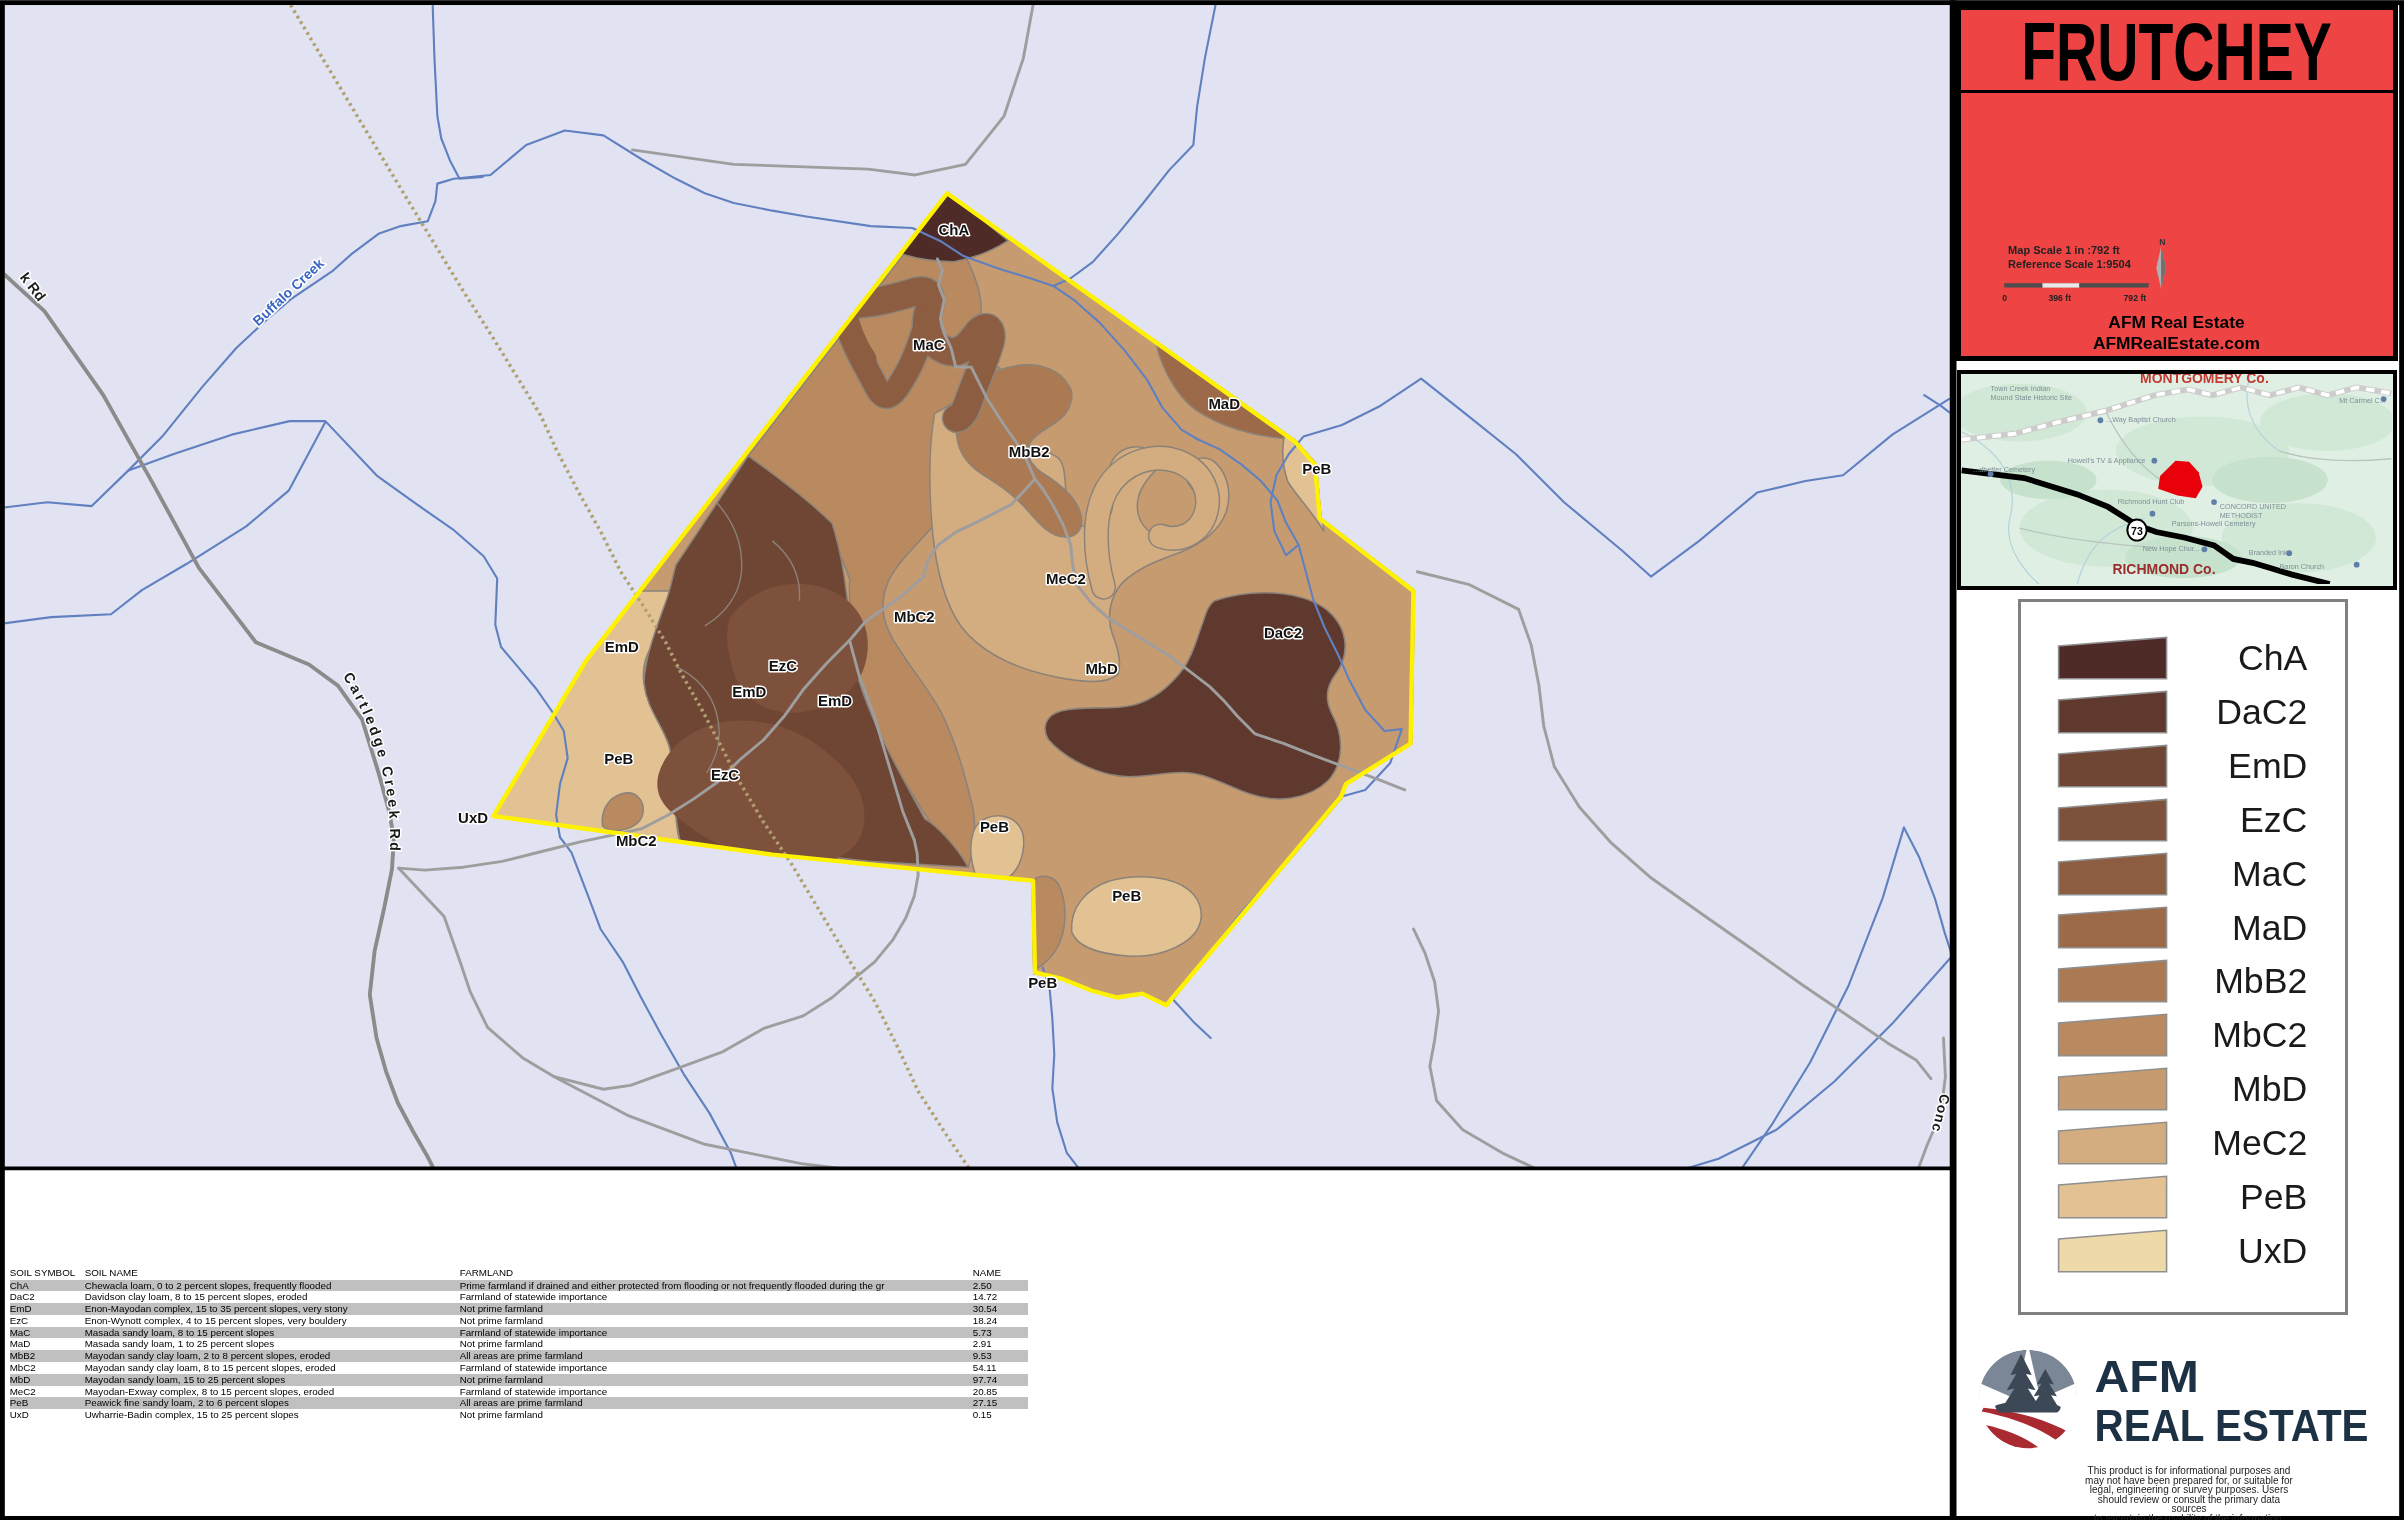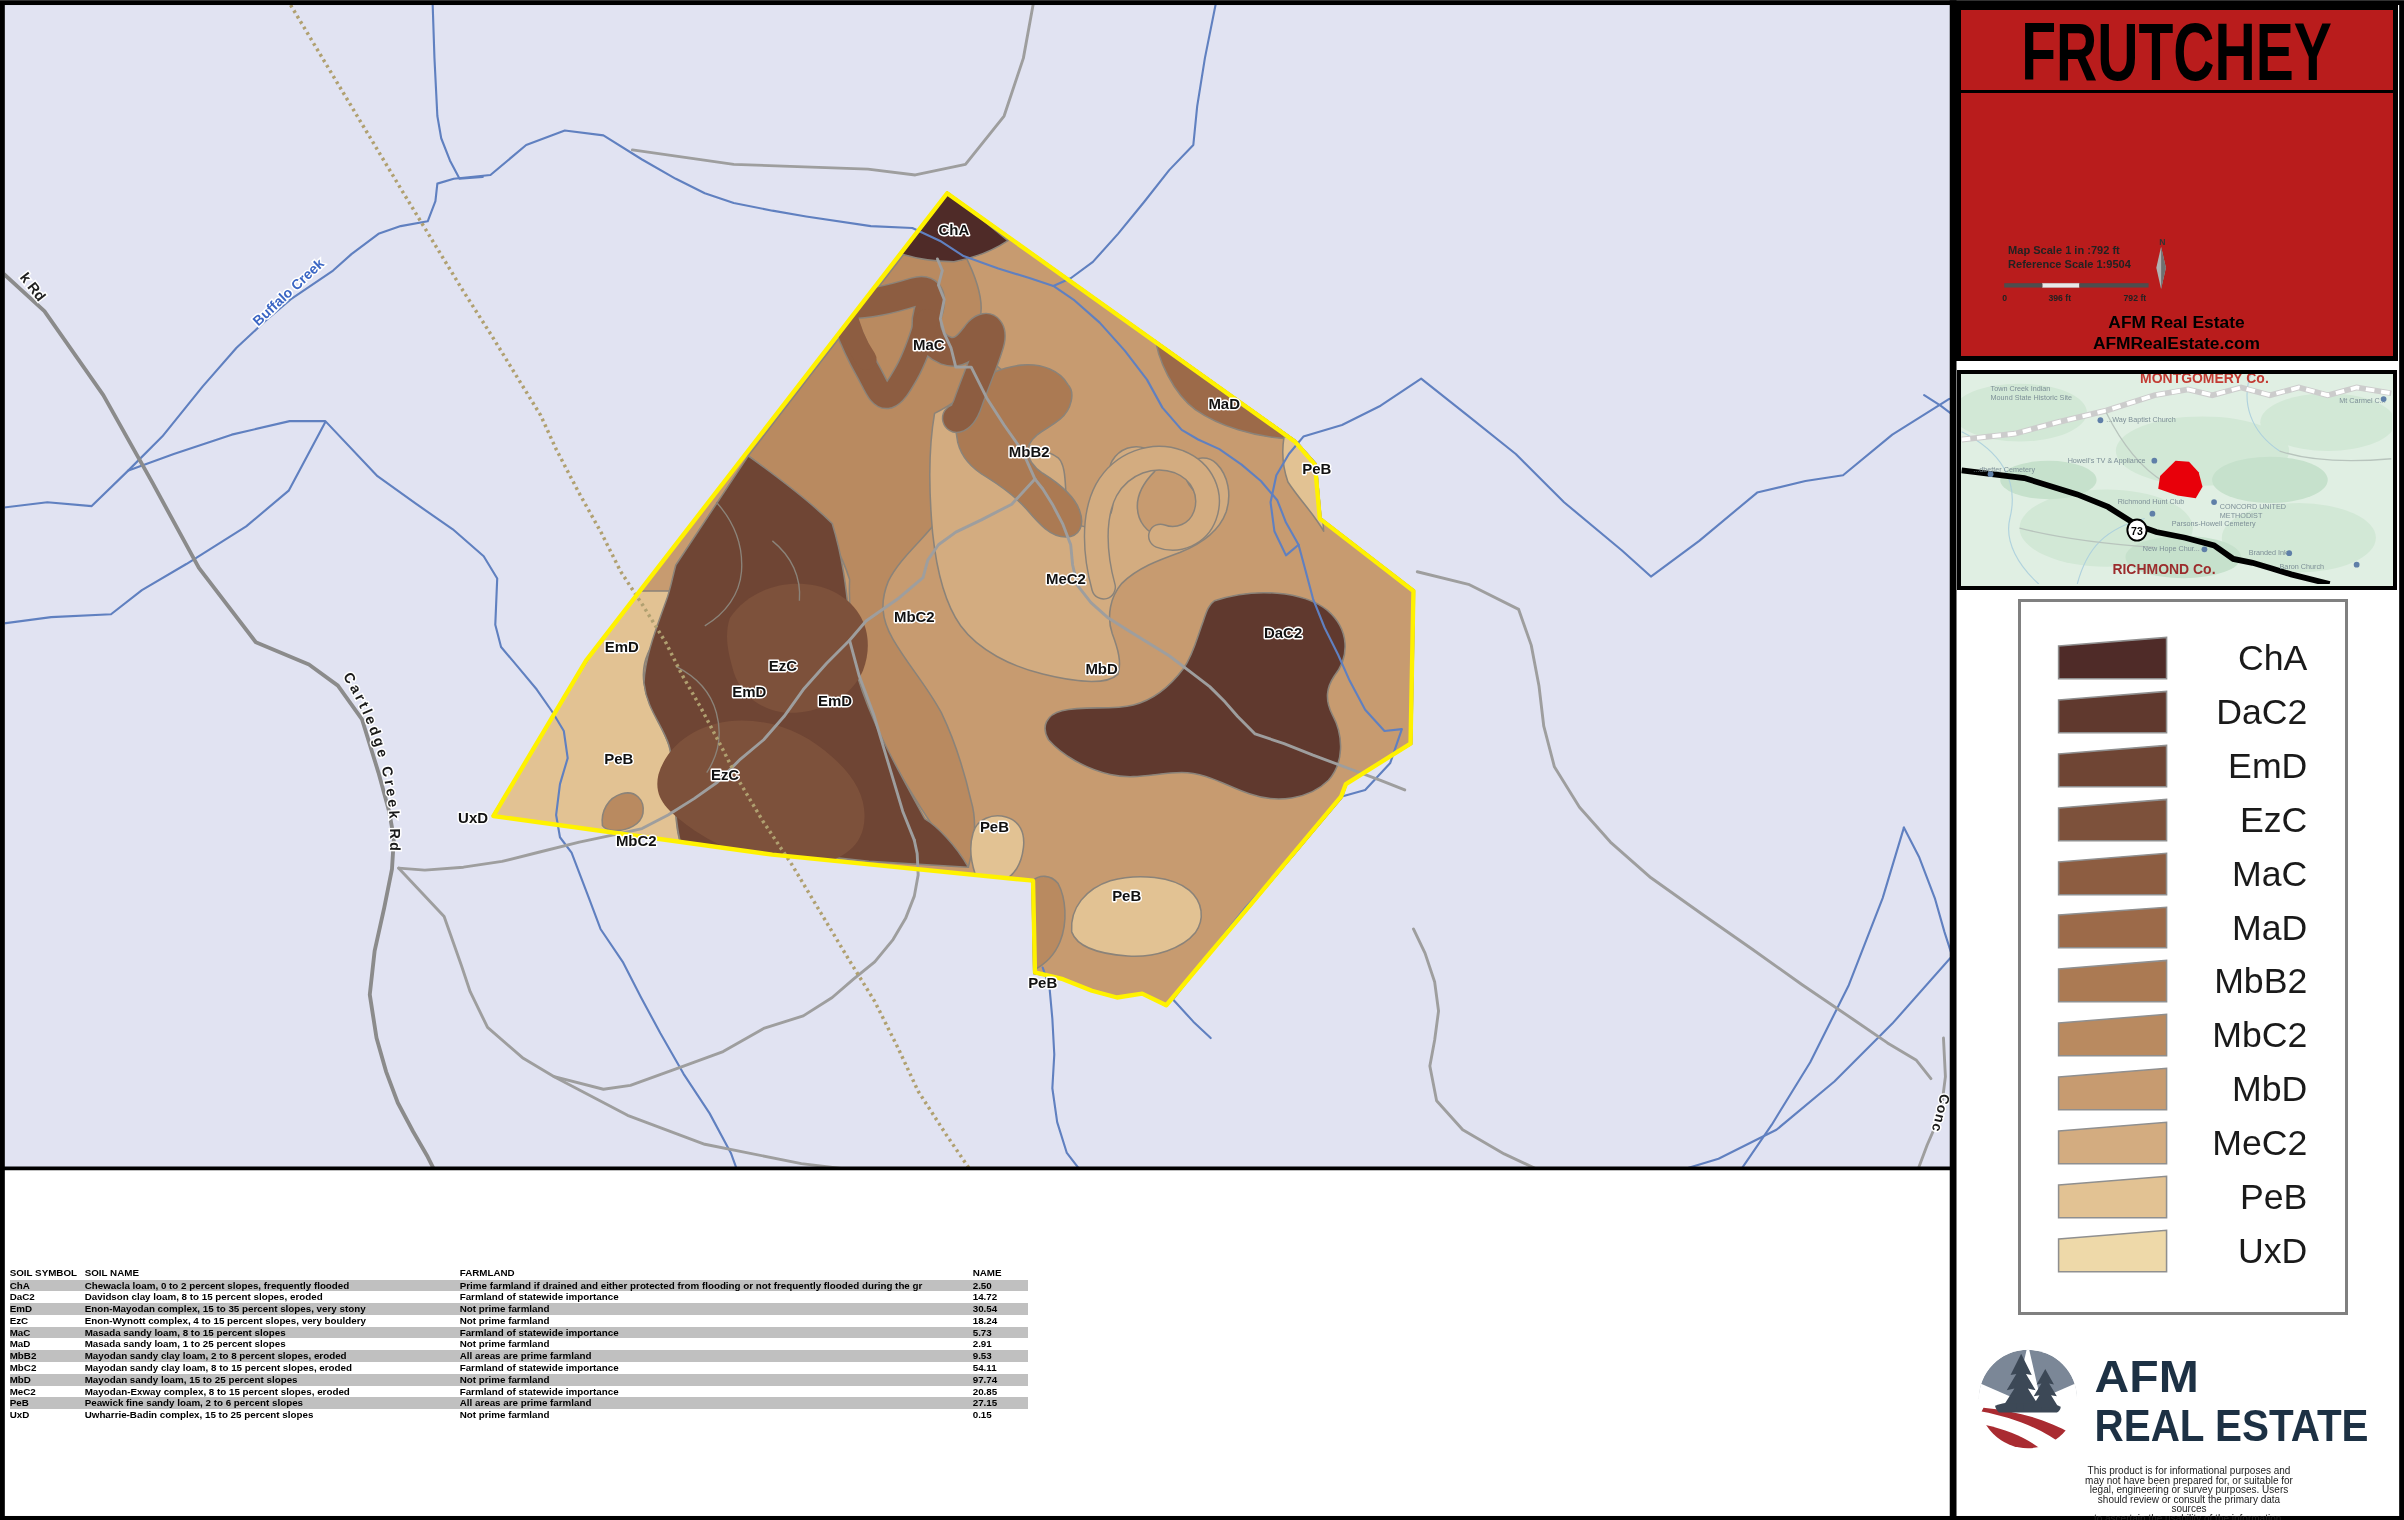--- a/index.html
+++ b/index.html
@@ -190,21 +190,21 @@
 <text font-size="14.5" font-weight="bold" fill="#1a1a1a" stroke="#fff" stroke-width="3" paint-order="stroke" letter-spacing="1"><textPath href="#concpath">Conc</textPath></text>
 </g>
 
 <rect x="2.5" y="2.5" width="2485" height="1570" fill="none" stroke="#000" stroke-width="5"></rect>
 
 <line x1="2023" y1="0" x2="2023" y2="1575" stroke="#000" stroke-width="7"></line>
 
 <line x1="2" y1="1210" x2="2023" y2="1210" stroke="#000" stroke-width="4"></line>
 </svg>
 
-<div class="abs" style="left:1956px;top:4.8px;width:442px;height:356px;border:5.8px solid #000;background:#b91c1c;">
+<div class="abs" style="left:1956px;top:4.8px;width:442px;height:356px;border:5.8px solid #000;background:#ef4444;">
 
   <div style="height:83px;border-bottom:3.9px solid #000;">
     <svg width="431" height="81" viewBox="0 0 446 84">
           <text x="223" y="73" text-anchor="middle" font-size="85" font-weight="bold" textLength="322" lengthAdjust="spacingAndGlyphs">FRUTCHEY</text>
         </svg>
   </div>
 
 
   <svg class="abs" style="left:0;top:227px" width="431" height="77" viewBox="0 0 446 80">
 
@@ -371,21 +371,21 @@
       <path d="M 78,28 L 87,44 82,43 90,56 84,55 92,68 64,68 72,55 66,56 74,43 69,44 Z"></path>
     </g>
   </g>
 
   <text x="129" y="52" font-size="46" font-weight="bold" fill="#1d3144" textLength="108" lengthAdjust="spacingAndGlyphs">AFM</text>
   <text x="129" y="102" font-size="46" font-weight="bold" fill="#1d3144" textLength="284" lengthAdjust="spacingAndGlyphs">REAL ESTATE</text>
 </svg>
 
 <div class="abs" style="left:2083px;top:1466px;width:212px;text-align:center;font-size:10px;line-height:9.5px;color:#222;">This product is for informational purposes and<br>may not have been prepared for, or suitable for<br>legal, engineering or survey purposes. Users<br>should review or consult the primary data sources<br>to ascertain the usability of the information.</div>
 
-<div class="abs" style="left:9.7px;top:1266px;width:1018px;font-size:10px;font-weight:bold;color:#000;">
+<div class="abs" style="left:9.7px;top:1266px;width:1018px;font-size:10px;font-weight:normal;color:#000;">
   <table style="border-collapse:collapse;width:100%;table-layout:fixed;">
     <colgroup>
           <col style="width:75px">
           <col style="width:375px">
           <col style="width:513px">
           <col>
         </colgroup>
 
     <tbody>
           <tr style="height:13.5px;">

